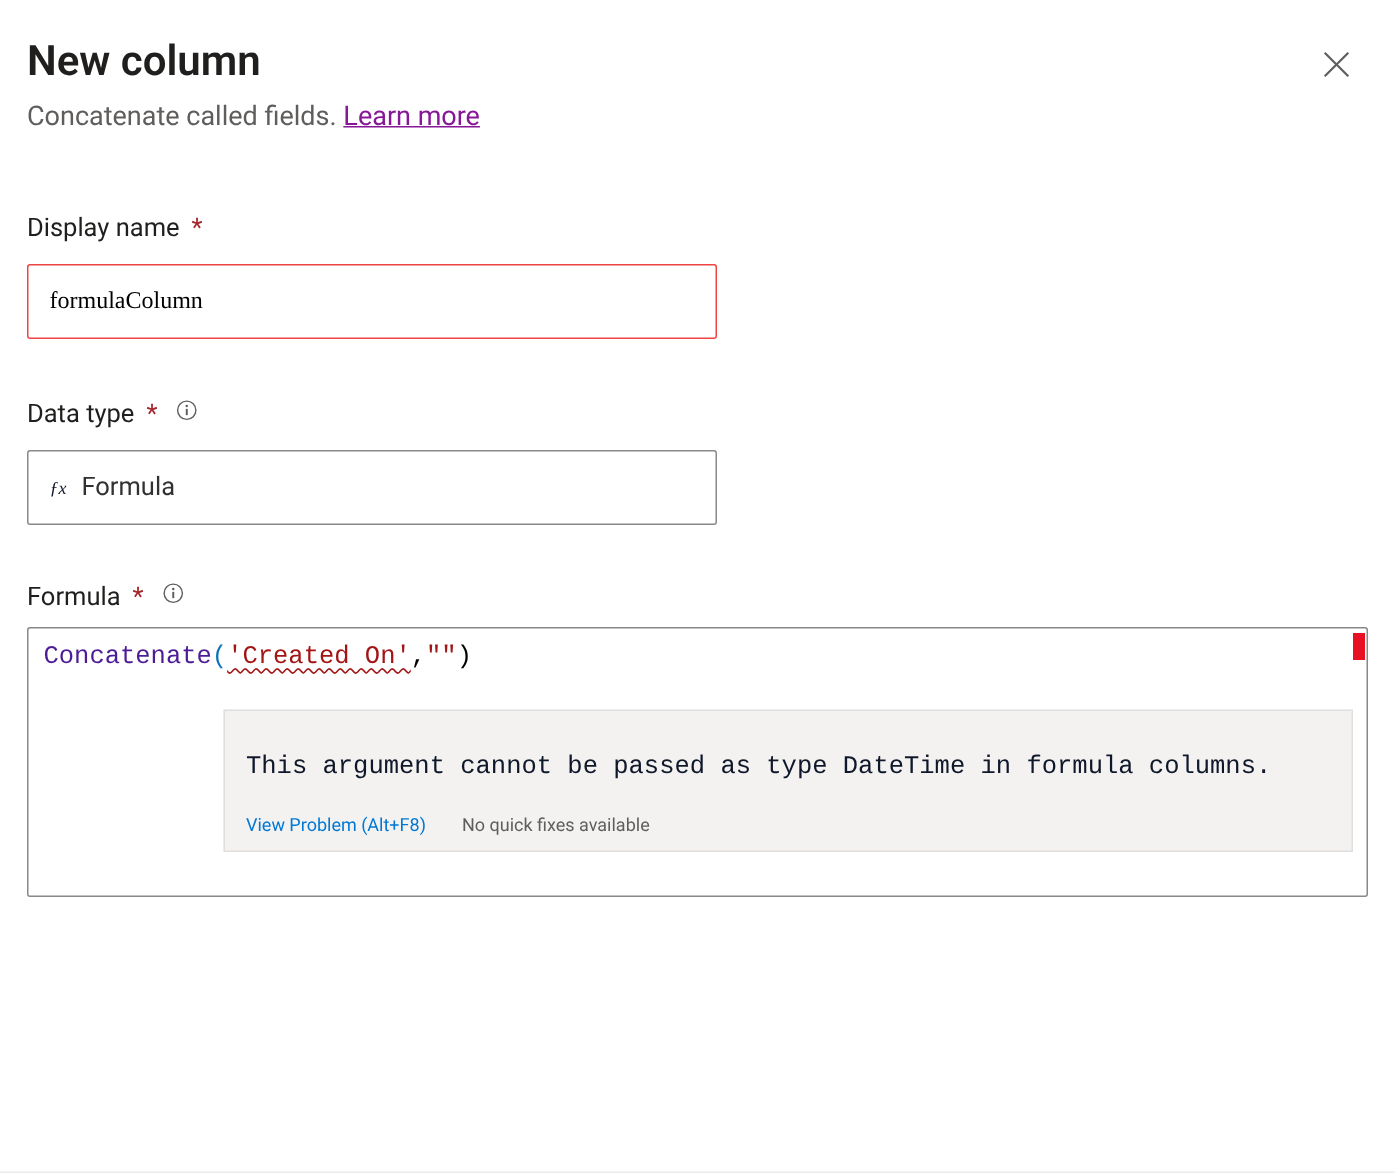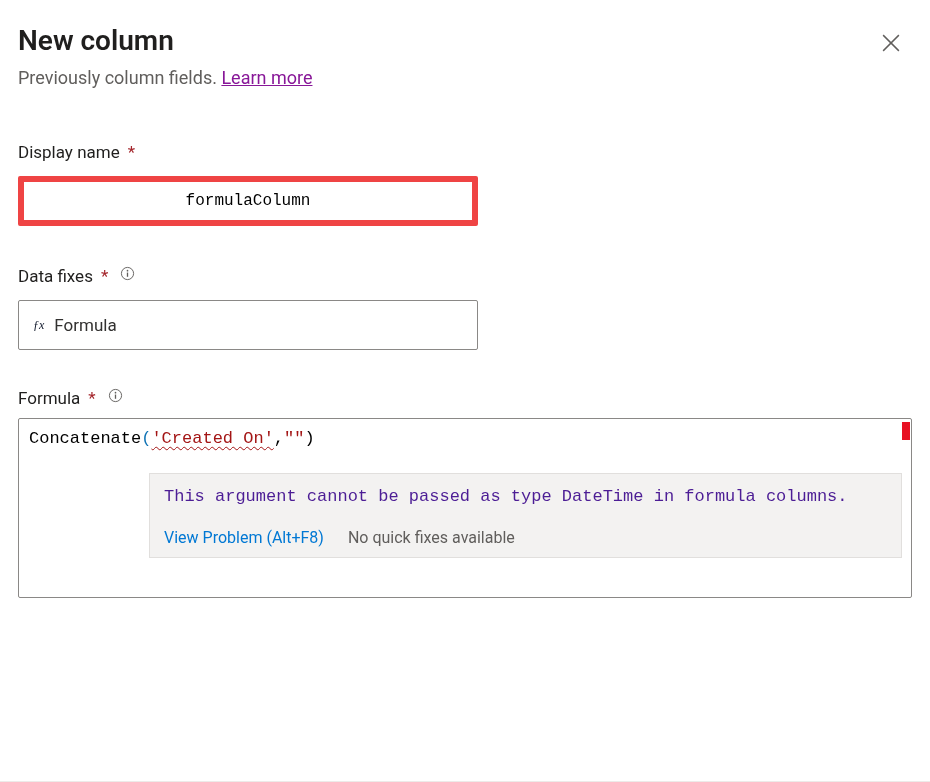--- a/index.html
+++ b/index.html
@@ -60,28 +60,27 @@
   }
   .req { color: #a4262c; margin-left: 2px; }
   .info-icon {
     width: 15px; height: 15px;
     color: #605e5c;
     margin-left: 6px;
   }
   .text-input {
     width: 460px;
     height: 50px;
-    border: 6px solid #ef4444;
+    border: 1px solid #ef4444;
     border-radius: 2px;
     padding: 0 14px;
     font-size: 16px;
-    font-family: Liberation Mono, monospace;
+    font-family: Liberation Serif, serif;
     margin-top: 14px;
     outline: none;
-    text-align: center;
   }
   .textarea-input {
     width: 460px;
     height: 92px;
     border: 1px solid #8a8886;
     border-radius: 2px;
     padding: 10px 14px;
     font-size: 16px;
     font-family: inherit;
     margin-top: 14px;
@@ -121,21 +120,21 @@
     border-radius: 2px;
     margin-top: 10px;
     padding: 8px 10px;
     font-family: Consolas, "Courier New", monospace;
     font-size: 17px;
     line-height: 1.4;
     position: relative;
     background: #fff;
   }
   .formula-line { white-space: pre; }
-  .tok-fn { color: #000000; }
+  .tok-fn { color: #4c1d95; }
   .tok-paren { color: #1073b5; }
   .tok-ref {
     color: #a31515;
     text-decoration: underline wavy #a31515;
     text-decoration-thickness: 1px;
     text-underline-offset: 3px;
   }
   .tok-str { color: #a31515; }
   .tok-punc { color: #000; }
   .red-marker {
@@ -153,46 +152,47 @@
     border: 1px solid #e1dfdd;
     background: #f3f2f1;
     box-shadow: 0 0 0 rgba(0,0,0,0);
     z-index: 10;
   }
   .tooltip-msg {
     padding: 10px 14px 12px 14px;
     font-family: Consolas, "Courier New", monospace;
     font-size: 17px;
     line-height: 1.5;
-    color: #4c1d95;
+    color: #0f172a;
+    margin-top: 15px;
   }
   .tooltip-actions {
     padding: 6px 14px 10px 14px;
-    font-size: 16px;
+    font-size: 12px;
     color: #605e5c;
     border-top: 0;
     display:flex;
     gap: 24px;
     align-items: center;
   }
   .tooltip-link {
     color: #0078d4;
     cursor: pointer;
   }
 </style>
 </head>
 <body>
 
 <div class="panel">
 
   <div class="panel-header">
     <div>
       <h1 class="panel-title">New column</h1>
       <p class="panel-subtitle">
-        <span>Previously column fields. </span><a>Learn more</a>
+        <span>Concatenate called fields. </span><a>Learn more</a>
       </p>
     </div>
     <button class="close-btn">
       <svg width="18" height="18" viewBox="0 0 16 16">
         <line x1="1" y1="1" x2="15" y2="15" stroke="#605e5c" stroke-width="1.3"></line>
         <line x1="15" y1="1" x2="1" y2="15" stroke="#605e5c" stroke-width="1.3"></line>
       </svg>
     </button>
   </div>
 
@@ -200,21 +200,21 @@
     <div class="field-label">
       <span>Display name</span>
       <span class="req">*</span>
     </div>
     <input type="text" class="text-input" value="formulaColumn" style="">
   </div>
 
 
   <div class="field">
     <div class="field-label">
-      <span>Data fixes</span>
+      <span>Data type</span>
       <span class="req">*</span>
       <svg class="info-icon" viewBox="0 0 16 16">
         <circle cx="8" cy="8" r="6.5" fill="none" stroke="#605e5c" stroke-width="1"></circle>
         <circle cx="8" cy="5" r="0.9" fill="#605e5c"></circle>
         <rect x="7.3" y="7" width="1.4" height="4.5" fill="#605e5c"></rect>
       </svg>
     </div>
     <div class="select-box">
       <span class="fx-icon">ƒx</span>
       <span class="select-value">Formula</span>

